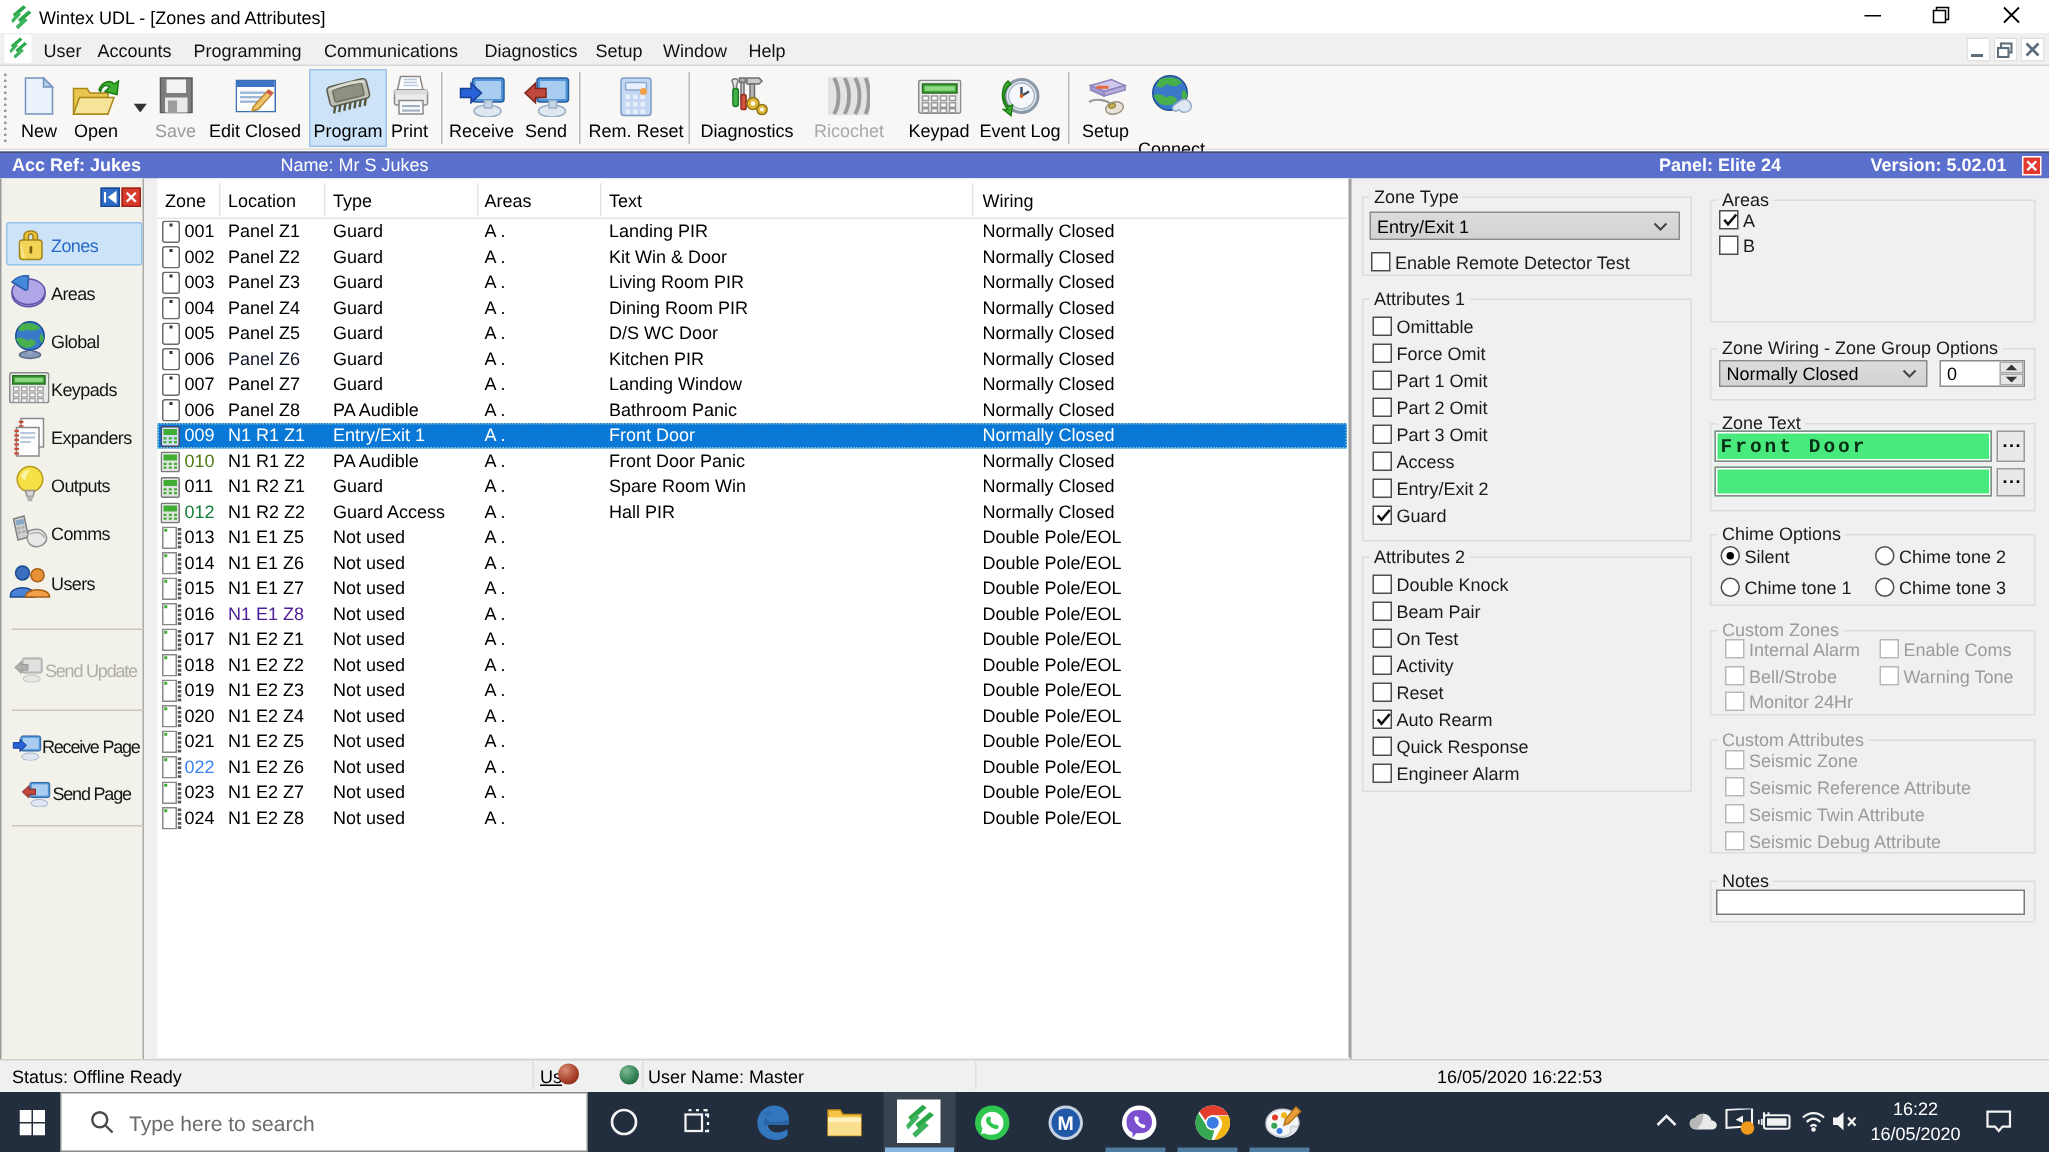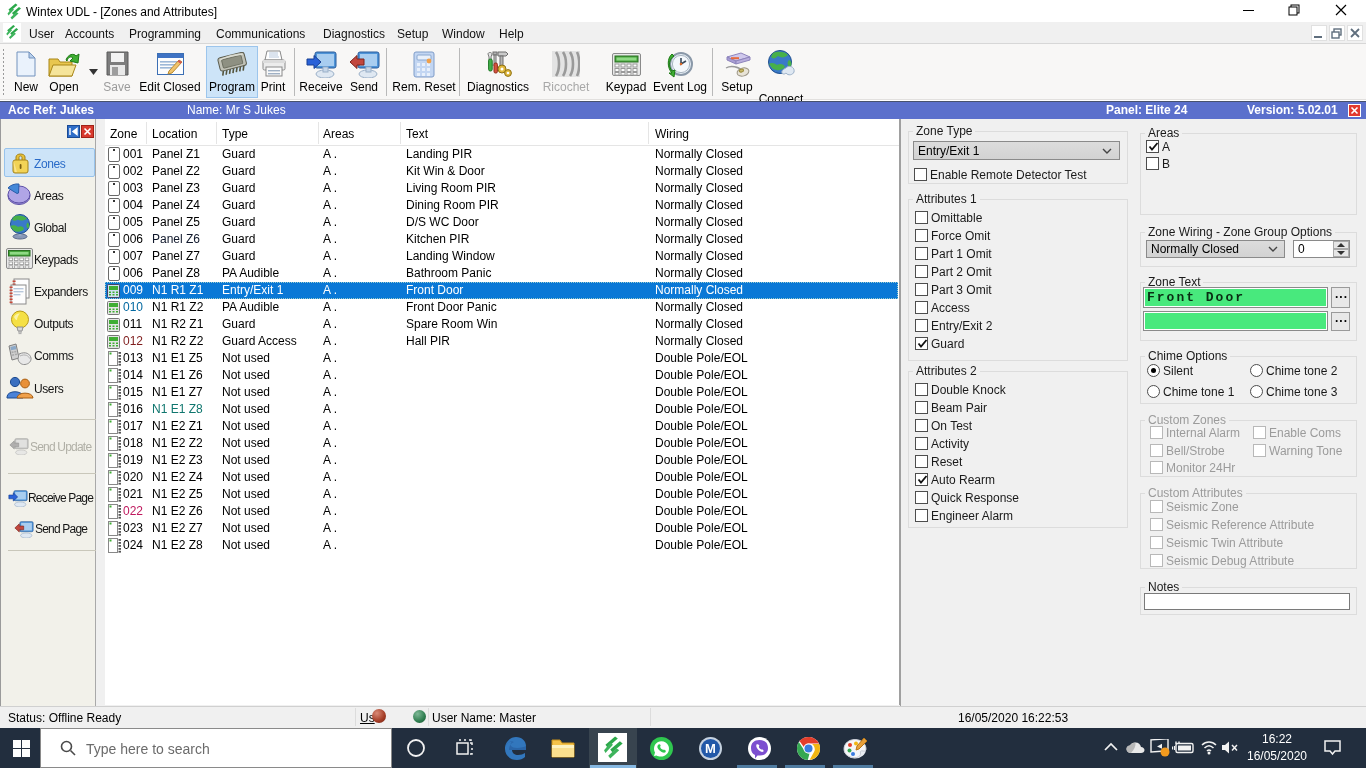--- a/index.html
+++ b/index.html
@@ -557,21 +557,21 @@
       <rect x="2" y="2" width="9" height="4" fill="#3fae33"></rect>
       <g fill="#3fae33">
         <rect x="2" y="7.5" width="2" height="1.5"></rect>
         <rect x="5.5" y="7.5" width="2" height="1.5"></rect>
         <rect x="9" y="7.5" width="2" height="1.5"></rect>
         <rect x="2" y="10" width="2" height="1.5"></rect>
         <rect x="5.5" y="10" width="2" height="1.5"></rect>
         <rect x="9" y="10" width="2" height="1.5"></rect>
       </g>
     </svg>
-    <span class="rc" style="left:18px;color:#0369a1">010</span>
+    <span class="rc" style="left:18px;color:#4d7c0f">010</span>
     <span class="rc" style="left:47px;color:#000">N1 R1 Z2</span>
     <span class="rc" style="left:117px;color:#000">PA Audible</span>
     <span class="rc" style="left:218px;color:#000">A .</span>
     <span class="rc" style="left:301px;color:#000">Front Door Panic</span>
     <span class="rc" style="left:550px;color:#000">Normally Closed</span>
   </div>
 <div class="row" style="left:105px;top:316px;">
     <svg class="abs" style="left:2px;top:2px" width="13" height="14" viewBox="0 0 13 14">
       <rect x="0.5" y="0.5" width="12" height="13" rx="1" fill="#e4e4e4" stroke="#777"></rect>
       <rect x="2" y="2" width="9" height="4" fill="#3fae33"></rect>
@@ -597,21 +597,21 @@
       <rect x="2" y="2" width="9" height="4" fill="#3fae33"></rect>
       <g fill="#3fae33">
         <rect x="2" y="7.5" width="2" height="1.5"></rect>
         <rect x="5.5" y="7.5" width="2" height="1.5"></rect>
         <rect x="9" y="7.5" width="2" height="1.5"></rect>
         <rect x="2" y="10" width="2" height="1.5"></rect>
         <rect x="5.5" y="10" width="2" height="1.5"></rect>
         <rect x="9" y="10" width="2" height="1.5"></rect>
       </g>
     </svg>
-    <span class="rc" style="left:18px;color:#7f1d1d">012</span>
+    <span class="rc" style="left:18px;color:#15803d">012</span>
     <span class="rc" style="left:47px;color:#000">N1 R2 Z2</span>
     <span class="rc" style="left:117px;color:#000">Guard Access</span>
     <span class="rc" style="left:218px;color:#000">A .</span>
     <span class="rc" style="left:301px;color:#000">Hall PIR</span>
     <span class="rc" style="left:550px;color:#000">Normally Closed</span>
   </div>
 <div class="row" style="left:105px;top:350px;">
     <svg class="abs" style="left:3px;top:1px" width="13" height="15" viewBox="0 0 13 15">
       <rect x="0.5" y="0.5" width="9" height="14" fill="#fff" stroke="#888"></rect>
       <rect x="1.5" y="1.5" width="2" height="2" fill="#3fae33"></rect>
@@ -671,21 +671,21 @@
       <rect x="1.5" y="1.5" width="2" height="2" fill="#3fae33"></rect>
       <g fill="#555">
         <rect x="10.5" y="1" width="2.5" height="1.8"></rect>
         <rect x="10.5" y="4" width="2.5" height="1.8"></rect>
         <rect x="10.5" y="7" width="2.5" height="1.8"></rect>
         <rect x="10.5" y="10" width="2.5" height="1.8"></rect>
         <rect x="10.5" y="12.8" width="2.5" height="1.8"></rect>
       </g>
     </svg>
     <span class="rc" style="left:18px;color:#000">016</span>
-    <span class="rc" style="left:47px;color:#0f766e">N1 E1 Z8</span>
+    <span class="rc" style="left:47px;color:#4c1d95">N1 E1 Z8</span>
     <span class="rc" style="left:117px;color:#000">Not used</span>
     <span class="rc" style="left:218px;color:#000">A .</span>
     <span class="rc" style="left:550px;color:#000">Double Pole/EOL</span>
   </div>
 <div class="row" style="left:105px;top:418px;">
     <svg class="abs" style="left:3px;top:1px" width="13" height="15" viewBox="0 0 13 15">
       <rect x="0.5" y="0.5" width="9" height="14" fill="#fff" stroke="#888"></rect>
       <rect x="1.5" y="1.5" width="2" height="2" fill="#3fae33"></rect>
       <g fill="#555">
         <rect x="10.5" y="1" width="2.5" height="1.8"></rect>
@@ -778,21 +778,21 @@
       <rect x="0.5" y="0.5" width="9" height="14" fill="#fff" stroke="#888"></rect>
       <rect x="1.5" y="1.5" width="2" height="2" fill="#3fae33"></rect>
       <g fill="#555">
         <rect x="10.5" y="1" width="2.5" height="1.8"></rect>
         <rect x="10.5" y="4" width="2.5" height="1.8"></rect>
         <rect x="10.5" y="7" width="2.5" height="1.8"></rect>
         <rect x="10.5" y="10" width="2.5" height="1.8"></rect>
         <rect x="10.5" y="12.8" width="2.5" height="1.8"></rect>
       </g>
     </svg>
-    <span class="rc" style="left:18px;color:#be185d">022</span>
+    <span class="rc" style="left:18px;color:#3b82f6">022</span>
     <span class="rc" style="left:47px;color:#000">N1 E2 Z6</span>
     <span class="rc" style="left:117px;color:#000">Not used</span>
     <span class="rc" style="left:218px;color:#000">A .</span>
     <span class="rc" style="left:550px;color:#000">Double Pole/EOL</span>
   </div>
 <div class="row" style="left:105px;top:520px;">
     <svg class="abs" style="left:3px;top:1px" width="13" height="15" viewBox="0 0 13 15">
       <rect x="0.5" y="0.5" width="9" height="14" fill="#fff" stroke="#888"></rect>
       <rect x="1.5" y="1.5" width="2" height="2" fill="#3fae33"></rect>
       <g fill="#555">

